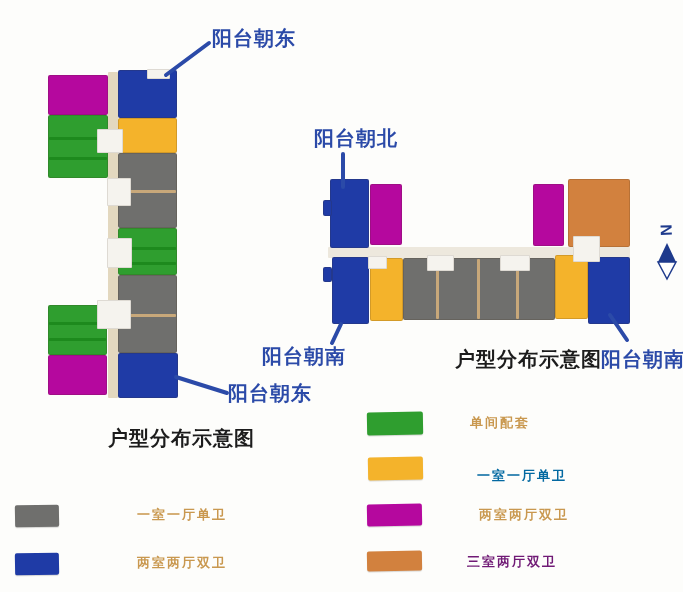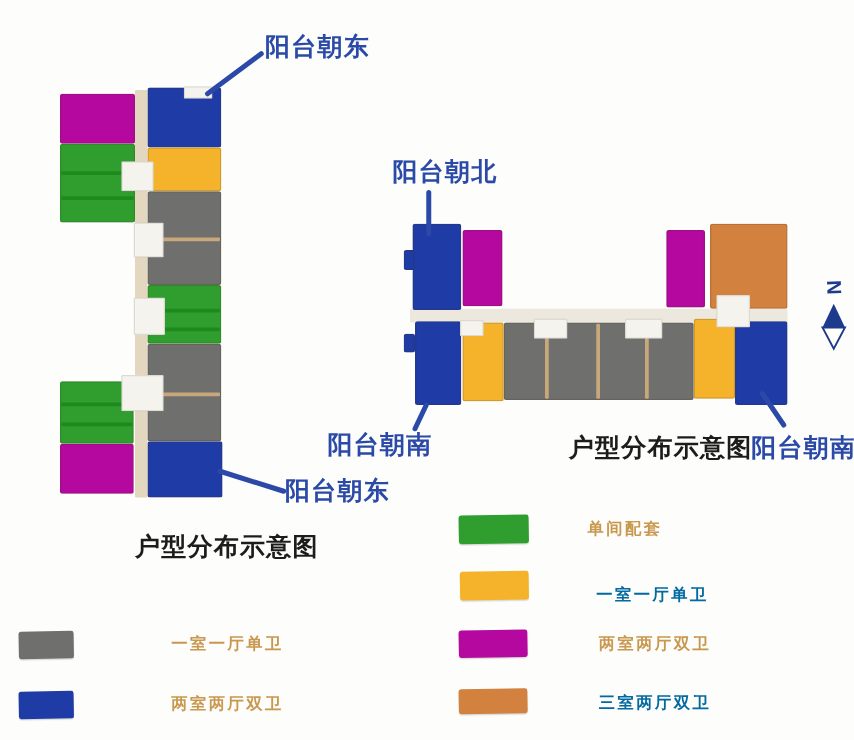--- a/index.html
+++ b/index.html
@@ -167,17 +167,17 @@
     <div class="legend-row" style="left:368px;top:457px;">
       <span class="legend-swatch" style="width: 55px; height: 23px; transform: rotate(-1deg); background-color: rgb(244, 179, 43);"></span>
       <span class="legend-label" style="left: 109px; top: 10px; color: #0369a1;">一室一厅单卫</span>
     </div>
     <div class="legend-row" style="left:367px;top:504px;">
       <span class="legend-swatch" style="width: 55px; height: 22px; transform: rotate(-1deg); background-color: rgb(181, 8, 158);"></span>
       <span class="legend-label" style="left: 112px; top: 2px; color: rgb(201, 152, 79);">两室两厅双卫</span>
     </div>
     <div class="legend-row" style="left:367px;top:551px;">
       <span class="legend-swatch" style="width: 55px; height: 20px; transform: rotate(-1deg); background-color: rgb(210, 129, 62);"></span>
-      <span class="legend-label" style="left: 112px; top: 2px; color: #0369a1;">三室两厅双卫</span>
+      <span class="legend-label" style="left: 100px; top: 2px; color: #701a75;">三室两厅双卫</span>
     </div>
   </div>
 
 </div>
 
 </body></html>

